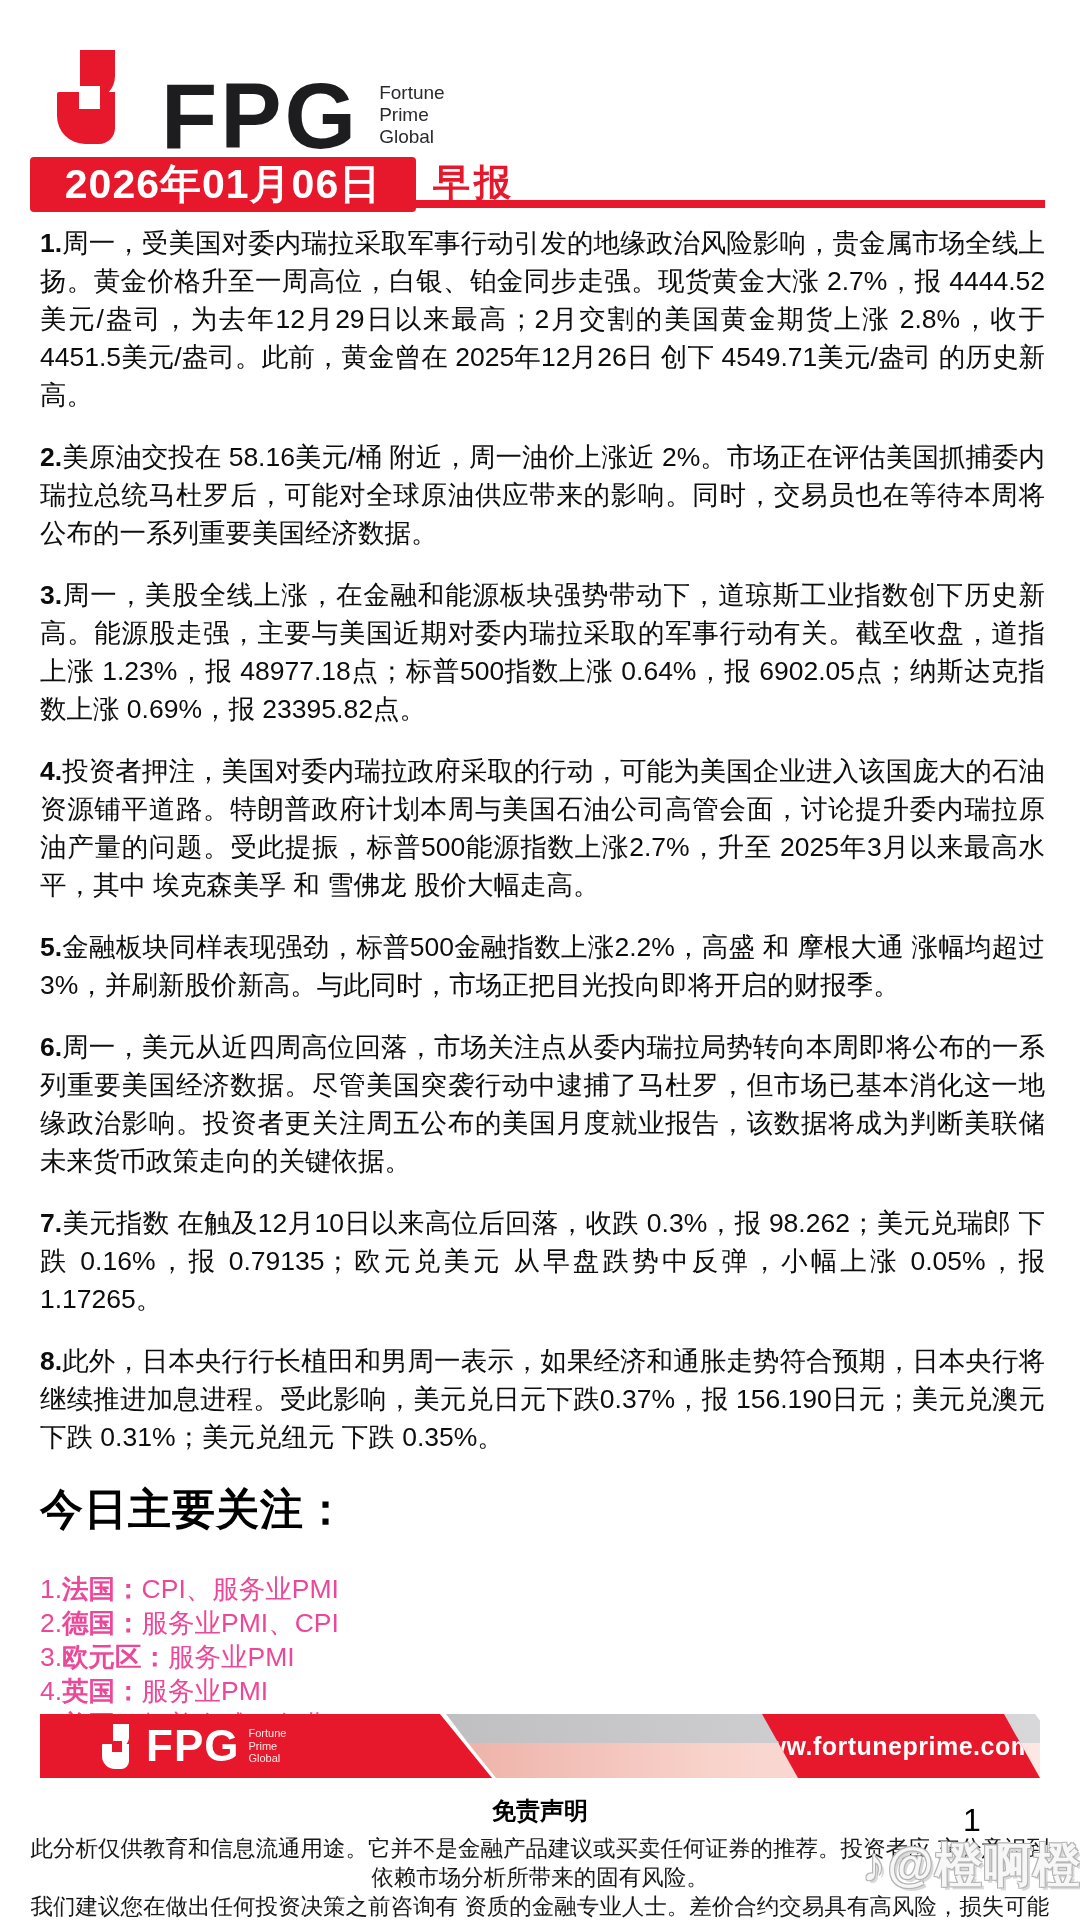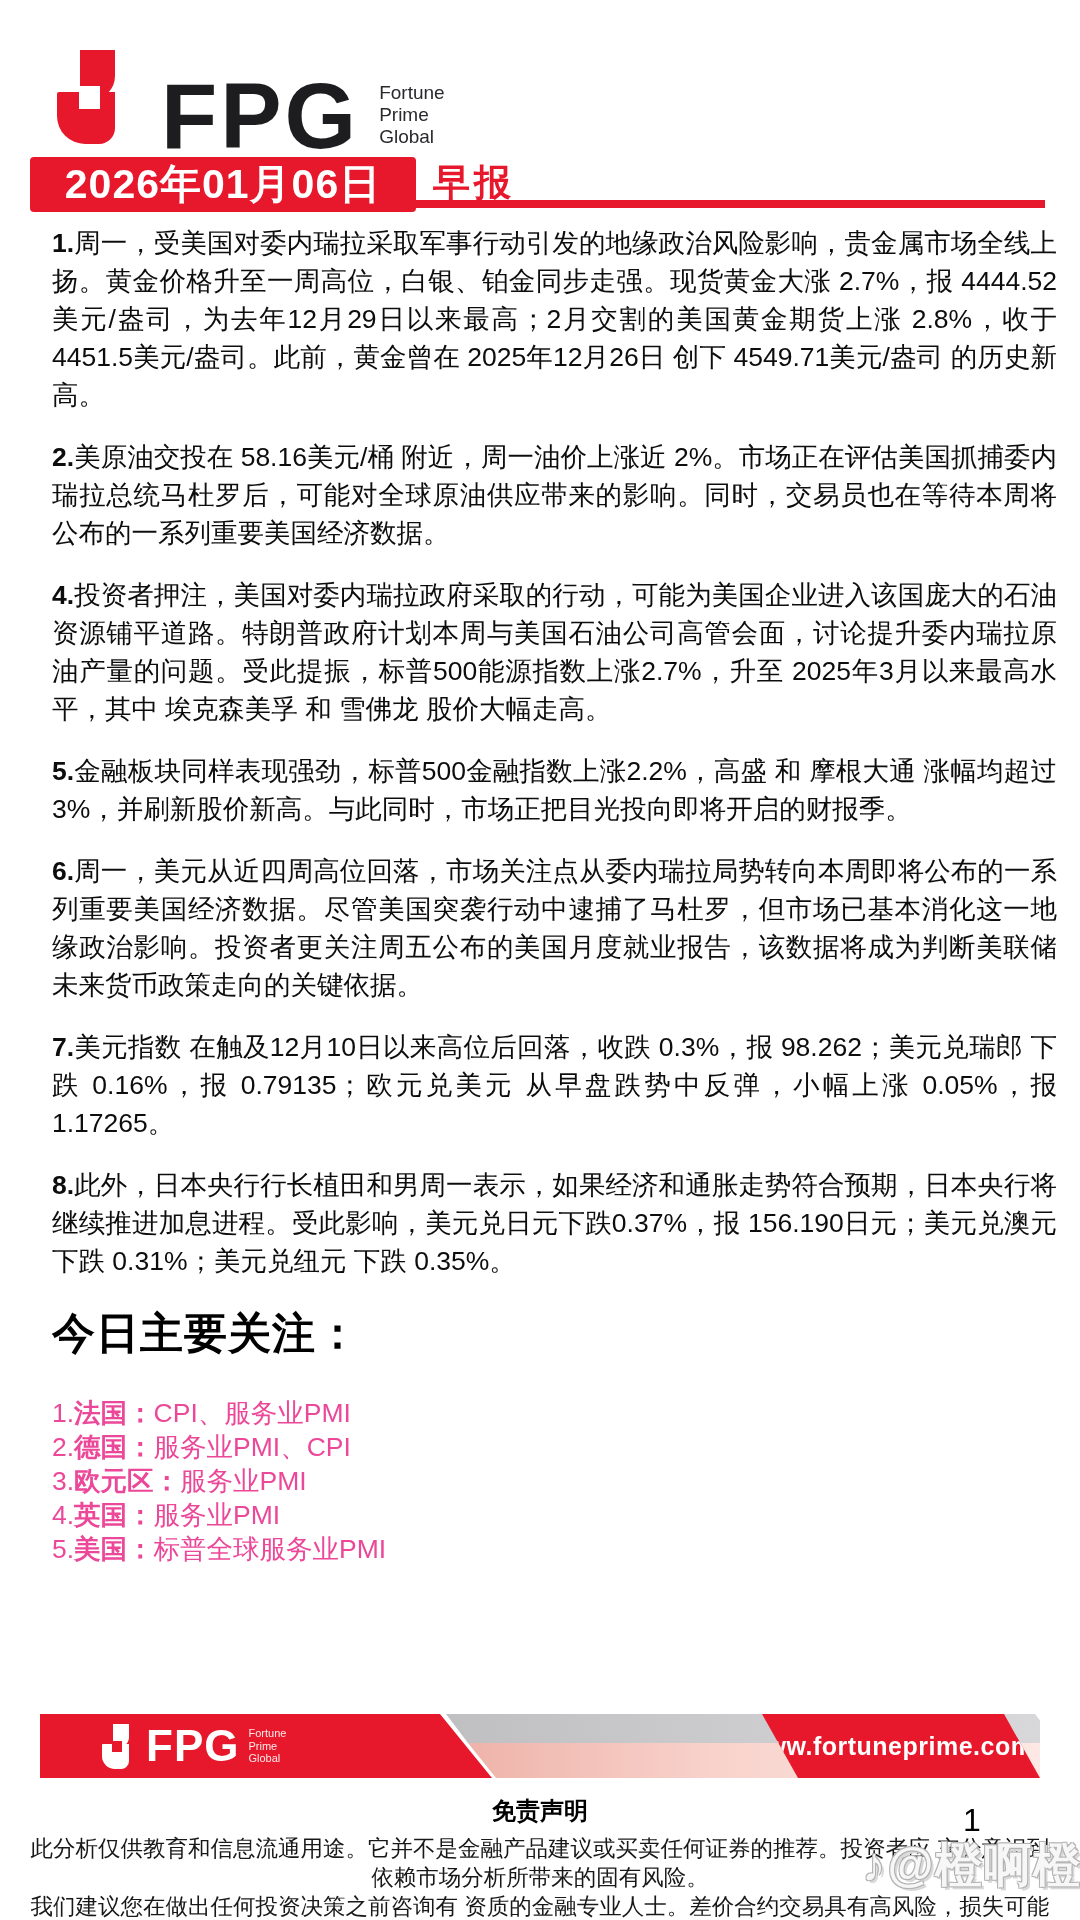--- a/index.html
+++ b/index.html
@@ -17,21 +17,21 @@
   .fpg-abbr{margin-left:40px;margin-top:16px;font-size:92px;line-height:100px;font-weight:700;color:#1d1d1f;letter-spacing:3px;}
   .brand-lines{margin-left:20px;margin-top:32px;font-size:19px;line-height:22px;color:#2a2a2e;font-weight:500;}
   
   .date-banner{position:absolute;left:30px;top:157px;width:386px;height:55px;background:var(--red);
     border-radius:4px;display:flex;align-items:center;justify-content:center;
     font-size:41px;font-weight:700;color:#fff;letter-spacing:1px;}
   .edition{position:absolute;left:433px;top:156px;height:55px;line-height:53px;font-size:37px;font-weight:700;color:var(--red);letter-spacing:4px;}
   .red-line{position:absolute;left:386px;top:200px;width:659px;height:8px;background:var(--red);
     clip-path:polygon(20px 0,100% 0,100% 100%,0 100%);}
   
-  .article{position:absolute;left:52px;top:224px;width:1005px;}
+  .article{position:absolute;left:40px;top:224px;width:1005px;}
   .para{margin:0 0 24px 0;font-size:26.5px;line-height:38px;text-align:justify;color:#0d0d0d;}
   .para b{font-weight:700;}
   .focus-heading{margin:28px 0 38px 0;font-size:43px;line-height:50px;font-weight:700;color:#000;letter-spacing:1px;}
   .focus-item{font-size:26.5px;line-height:34px;color:#ec4899;}
   .focus-item b{font-weight:700;}
   
   .fb{position:absolute;left:40px;top:1714px;width:1000px;height:64px;overflow:hidden;}
   .fb-gray{position:absolute;left:392px;top:0;width:630px;height:29px;
     background:linear-gradient(90deg,#bfbfc1,#d9d9db);
     clip-path:polygon(14px 0,603px 0,625px 100%,36px 100%);}
@@ -82,20 +82,21 @@
 </div>
 
 <div class="date-banner">2026年01月06日</div>
 <div class="edition">早报</div>
 <div class="red-line"></div>
 
 <div class="article">
   <div id="articles">
       <p class="para"><b>1.</b><span>周一，受美国对委内瑞拉采取军事行动引发的地缘政治风险影响，贵金属市场全线上扬。黄金价格升至一周高位，白银、铂金同步走强。现货黄金大涨 2.7%，报 4444.52美元/盎司，为去年12月29日以来最高；2月交割的美国黄金期货上涨 2.8%，收于 4451.5美元/盎司。此前，黄金曾在 2025年12月26日 创下 4549.71美元/盎司 的历史新高。</span></p>
       <p class="para"><b>2.</b><span>美原油交投在 58.16美元/桶 附近，周一油价上涨近 2%。市场正在评估美国抓捕委内瑞拉总统马杜罗后，可能对全球原油供应带来的影响。同时，交易员也在等待本周将公布的一系列重要美国经济数据。</span></p>
+      <p class="para"><b>3.</b><span>周一，美股全线上涨，在金融和能源板块强势带动下，道琼斯工业指数创下历史新高。能源股走强，主要与美国近期对委内瑞拉采取的军事行动有关。截至收盘，道指上涨 1.23%，报 48977.18点；标普500指数上涨 0.64%，报 6902.05点；纳斯达克指数上涨 0.69%，报 23395.82点。</span></p>
       <p class="para"><b>4.</b><span>投资者押注，美国对委内瑞拉政府采取的行动，可能为美国企业进入该国庞大的石油资源铺平道路。特朗普政府计划本周与美国石油公司高管会面，讨论提升委内瑞拉原油产量的问题。受此提振，标普500能源指数上涨2.7%，升至 2025年3月以来最高水平，其中 埃克森美孚 和 雪佛龙 股价大幅走高。</span></p>
       <p class="para"><b>5.</b><span>金融板块同样表现强劲，标普500金融指数上涨2.2%，高盛 和 摩根大通 涨幅均超过 3%，并刷新股价新高。与此同时，市场正把目光投向即将开启的财报季。</span></p>
       <p class="para"><b>6.</b><span>周一，美元从近四周高位回落，市场关注点从委内瑞拉局势转向本周即将公布的一系列重要美国经济数据。尽管美国突袭行动中逮捕了马杜罗，但市场已基本消化这一地缘政治影响。投资者更关注周五公布的美国月度就业报告，该数据将成为判断美联储未来货币政策走向的关键依据。</span></p>
       <p class="para"><b>7.</b><span>美元指数 在触及12月10日以来高位后回落，收跌 0.3%，报 98.262；美元兑瑞郎 下跌 0.16%，报 0.79135；欧元兑美元 从早盘跌势中反弹，小幅上涨 0.05%，报 1.17265。</span></p>
       <p class="para"><b>8.</b><span>此外，日本央行行长植田和男周一表示，如果经济和通胀走势符合预期，日本央行将继续推进加息进程。受此影响，美元兑日元下跌0.37%，报 156.190日元；美元兑澳元 下跌 0.31%；美元兑纽元 下跌 0.35%。</span></p>
     </div>
   <div class="focus-heading">今日主要关注：</div>
   <div id="focus-list">
       <div class="focus-item"><span>1.</span><b>法国：</b><span>CPI、服务业PMI</span></div>
       <div class="focus-item"><span>2.</span><b>德国：</b><span>服务业PMI、CPI</span></div>

